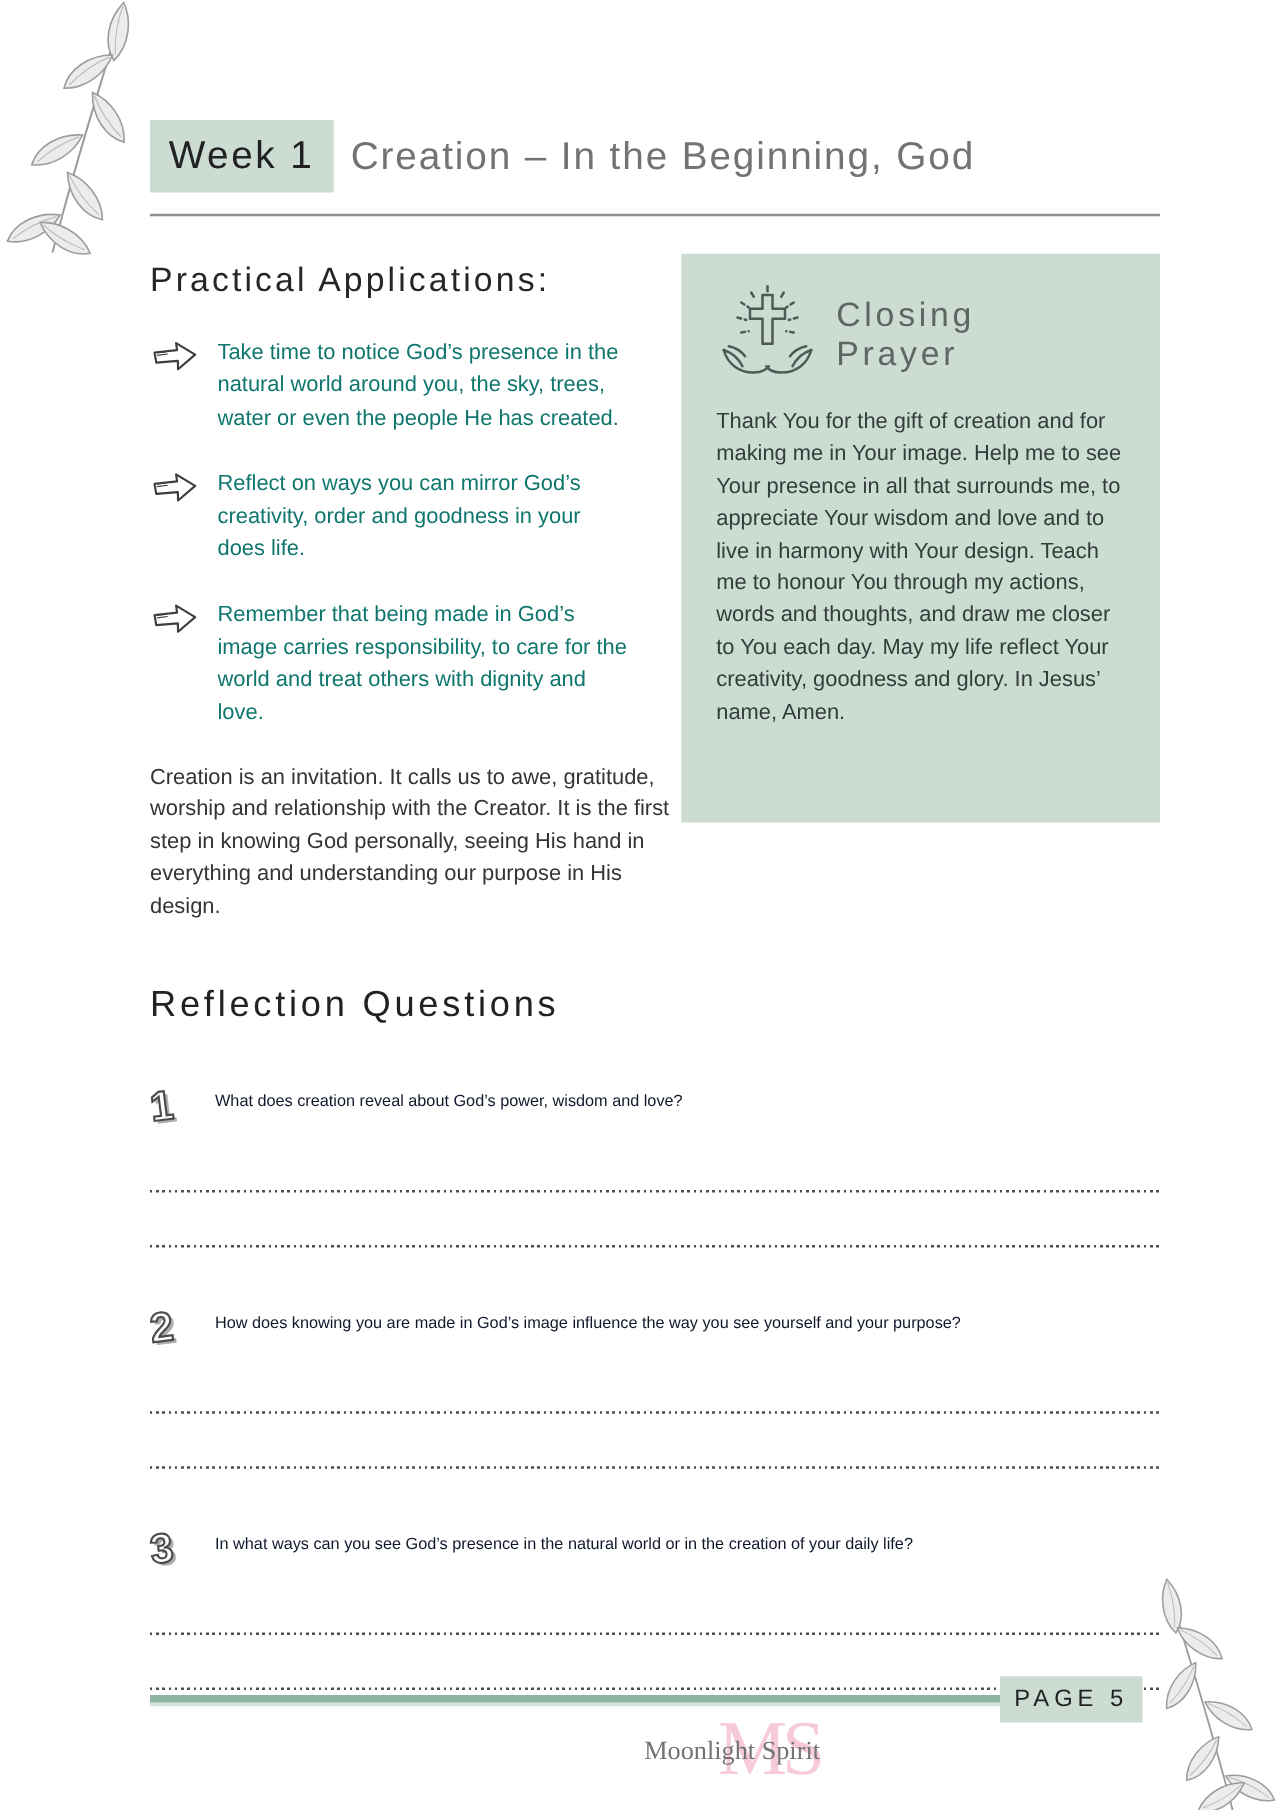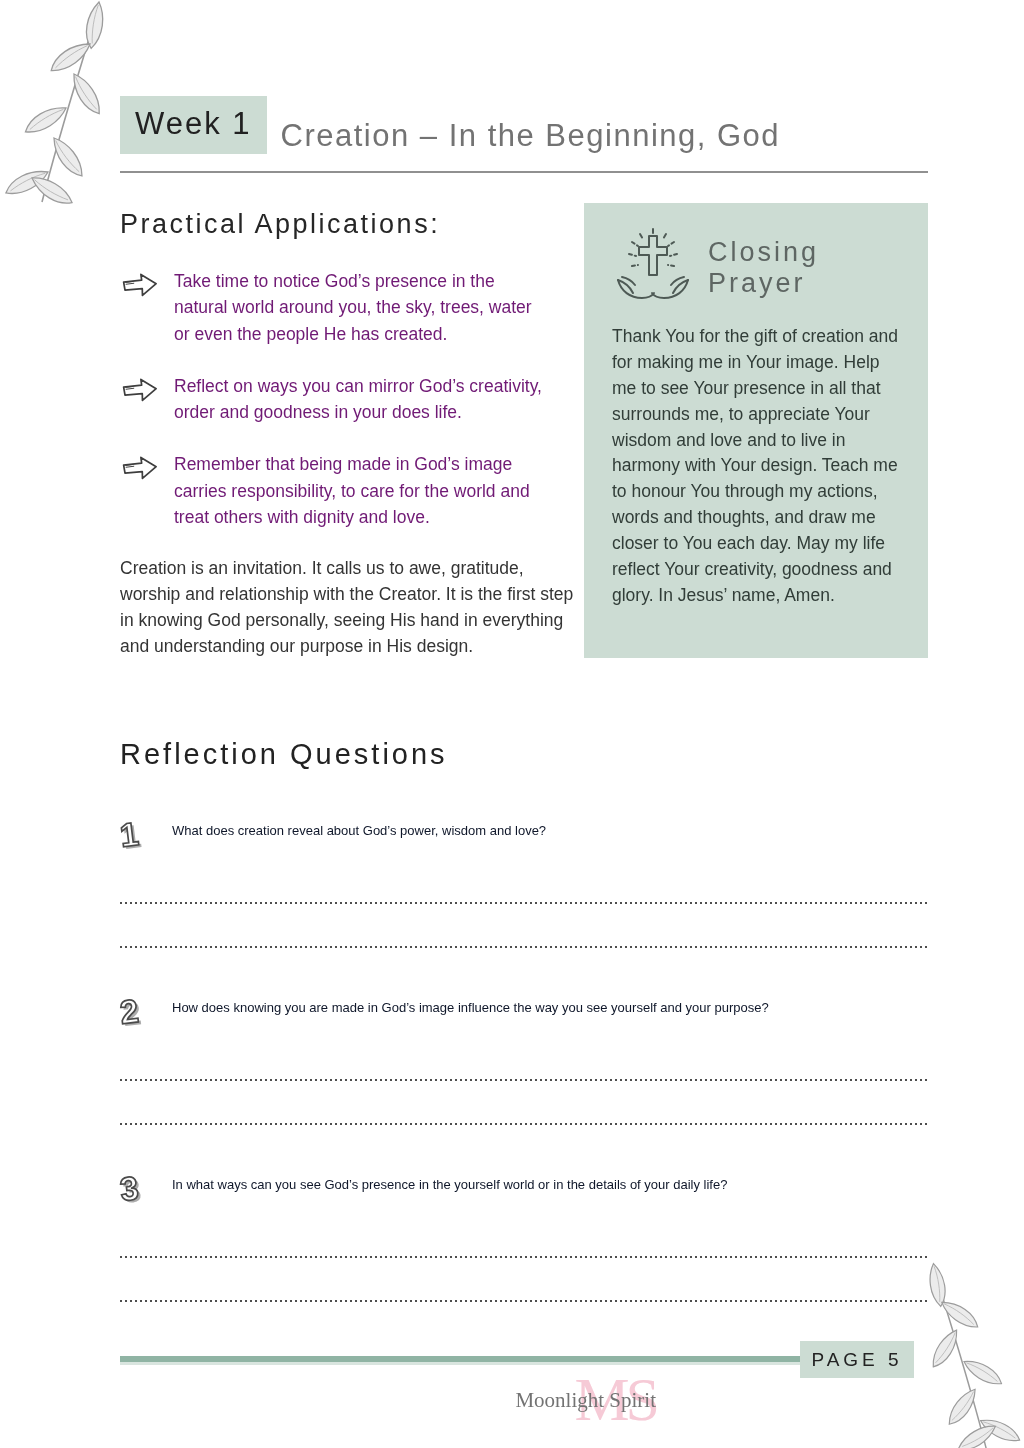--- a/index.html
+++ b/index.html
@@ -14,21 +14,21 @@
     overflow: hidden;
   }
 
   
   .leaf-top-left { position: absolute; top: -4px; left: 2px; width: 128px; height: 212px; }
   .leaf-bottom-right { position: absolute; bottom: -6px; right: 0px; width: 120px; height: 196px; transform: scaleX(-1); }
 
   .content { position: absolute; left: 120px; top: 0; width: 808px; }
 
   
-  .doc-header { margin-top: 96px; display: flex; align-items: flex-end; }
+  .doc-header { margin-top: 96px; display: flex; align-items: center; }
   .week-chip {
     display: inline-block;
     padding: 10px 15px 12px 15px;
     font-size: 31px;
     letter-spacing: 2px;
     font-weight: 500;
     color: #212121;
     margin-right: 14px;
     white-space: nowrap;
   }
@@ -39,21 +39,21 @@
     color: #737373;
     white-space: nowrap;
   }
   .header-rule { border: none; border-top: 2px solid #909090; margin-top: 17px; }
 
   
   .main-block { margin-top: 30px; }
 
   .prayer-box {
     float: right;
-    width: 344px;
+    width: 383px;
     min-height: 455px;
     padding: 25px 27px 24px 28px;
     margin-bottom: 30px;
   }
   .prayer-head { display: flex; align-items: center; gap: 14px; margin-bottom: 16px; }
   .prayer-icon { flex: 0 0 82px; width: 82px; height: 80px; }
   .prayer-title {
     font-size: 27px;
     letter-spacing: 3px;
     line-height: 1.15;
@@ -70,21 +70,21 @@
   .practical-heading {
     font-size: 27px;
     letter-spacing: 2.5px;
     font-weight: 500;
     color: #262626;
     padding-top: 6px;
   }
   .bullet-list { list-style: none; margin-top: 28px; }
   .bullet-item { display: flex; gap: 14px; margin-bottom: 26px; padding-right: 40px; }
   .bullet-icon { flex: 0 0 40px; width: 40px; height: 30px; margin-top: 2px; }
-  .bullet-text { font-size: 17.5px; line-height: 1.5; color: #701a75; }
+  .bullet-text { font-size: 17.5px; line-height: 1.5; color: #0f766e; }
 
   .closing-paragraph {
     font-size: 17.5px;
     line-height: 1.48;
     color: #343434;
     margin-top: 2px;
   }
 
   
   .questions-section { clear: both; padding-top: 50px; }
@@ -282,21 +282,21 @@
           <span class="question-number">2</span>
           <span class="question-text">How does knowing you are made in God’s image influence the way you see yourself and your purpose?</span>
         </div>
         <div class="answer-line first"></div>
         <div class="answer-line second"></div>
       </div>
 
       <div class="question">
         <div class="question-row">
           <span class="question-number">3</span>
-          <span class="question-text">In what ways can you see God’s presence in the yourself world or in the details of your daily life?</span>
+          <span class="question-text">In what ways can you see God’s presence in the natural world or in the creation of your daily life?</span>
         </div>
         <div class="answer-line first"></div>
         <div class="answer-line second"></div>
       </div>
     </div>
   </div>
 
   <div class="footer-bar" style="background: rgb(144, 180, 164);"></div>
   <div class="page-badge" style="background: rgb(204, 220, 211);">PAGE 5</div>
 

